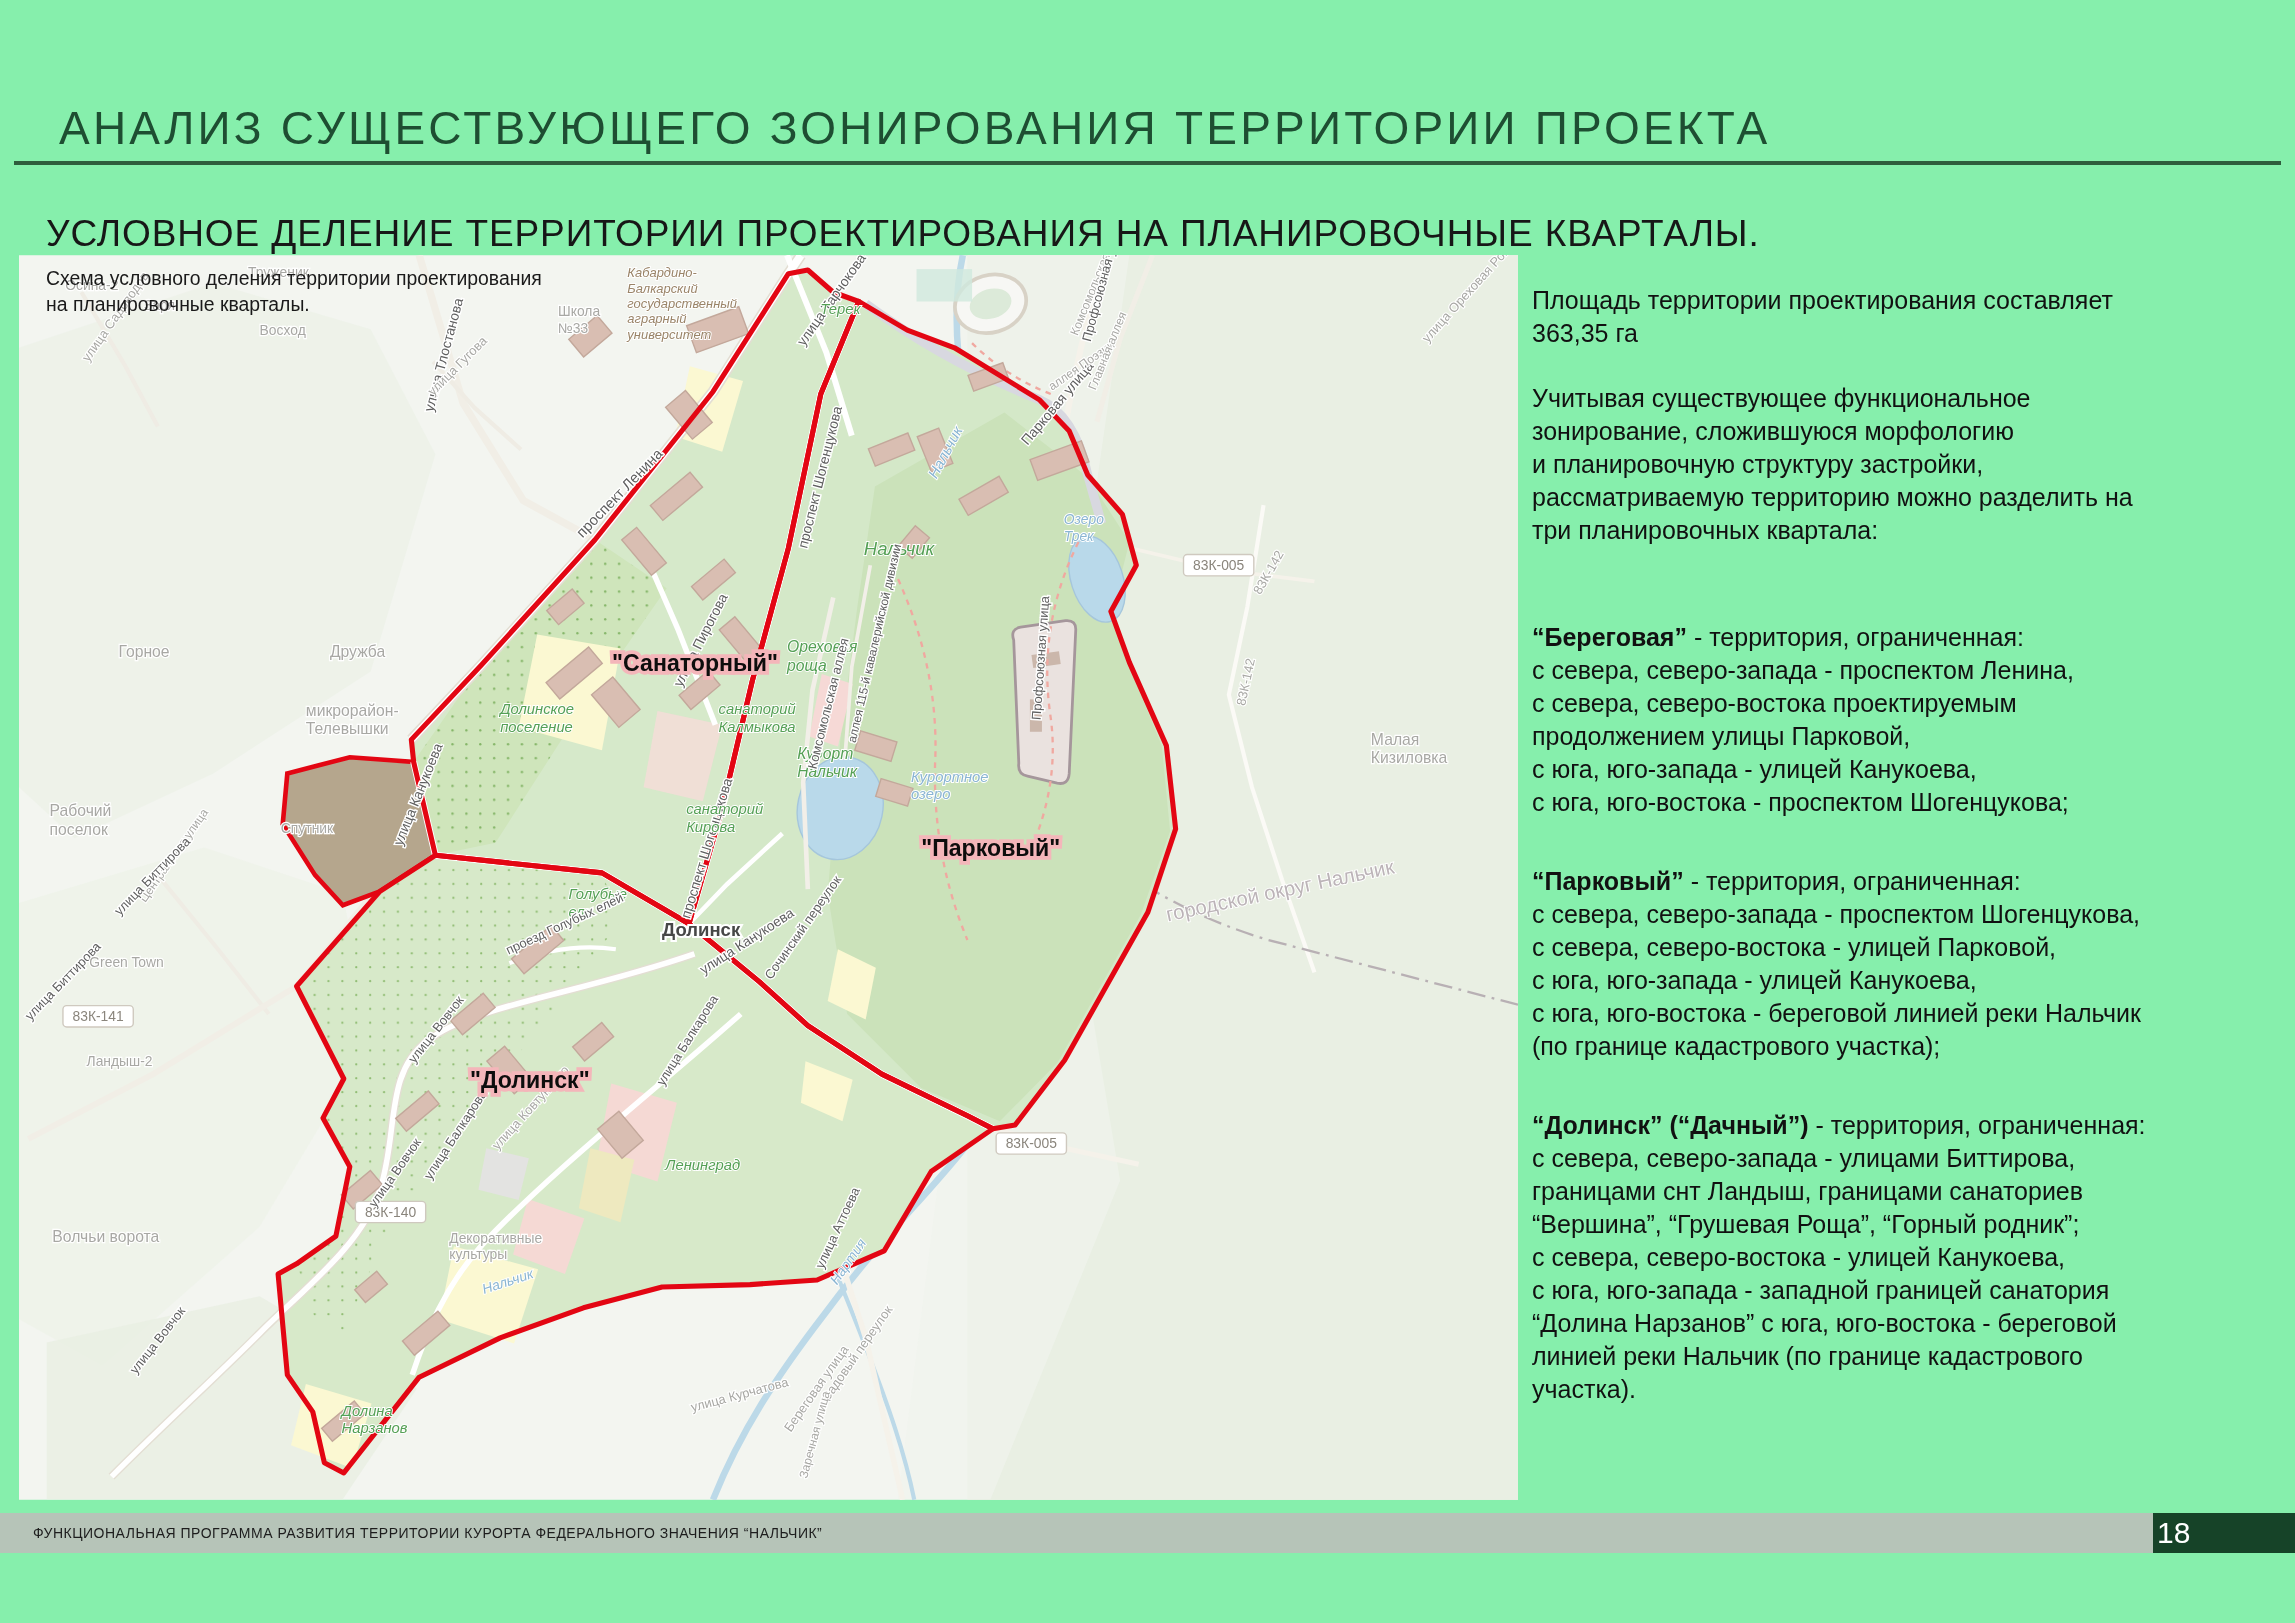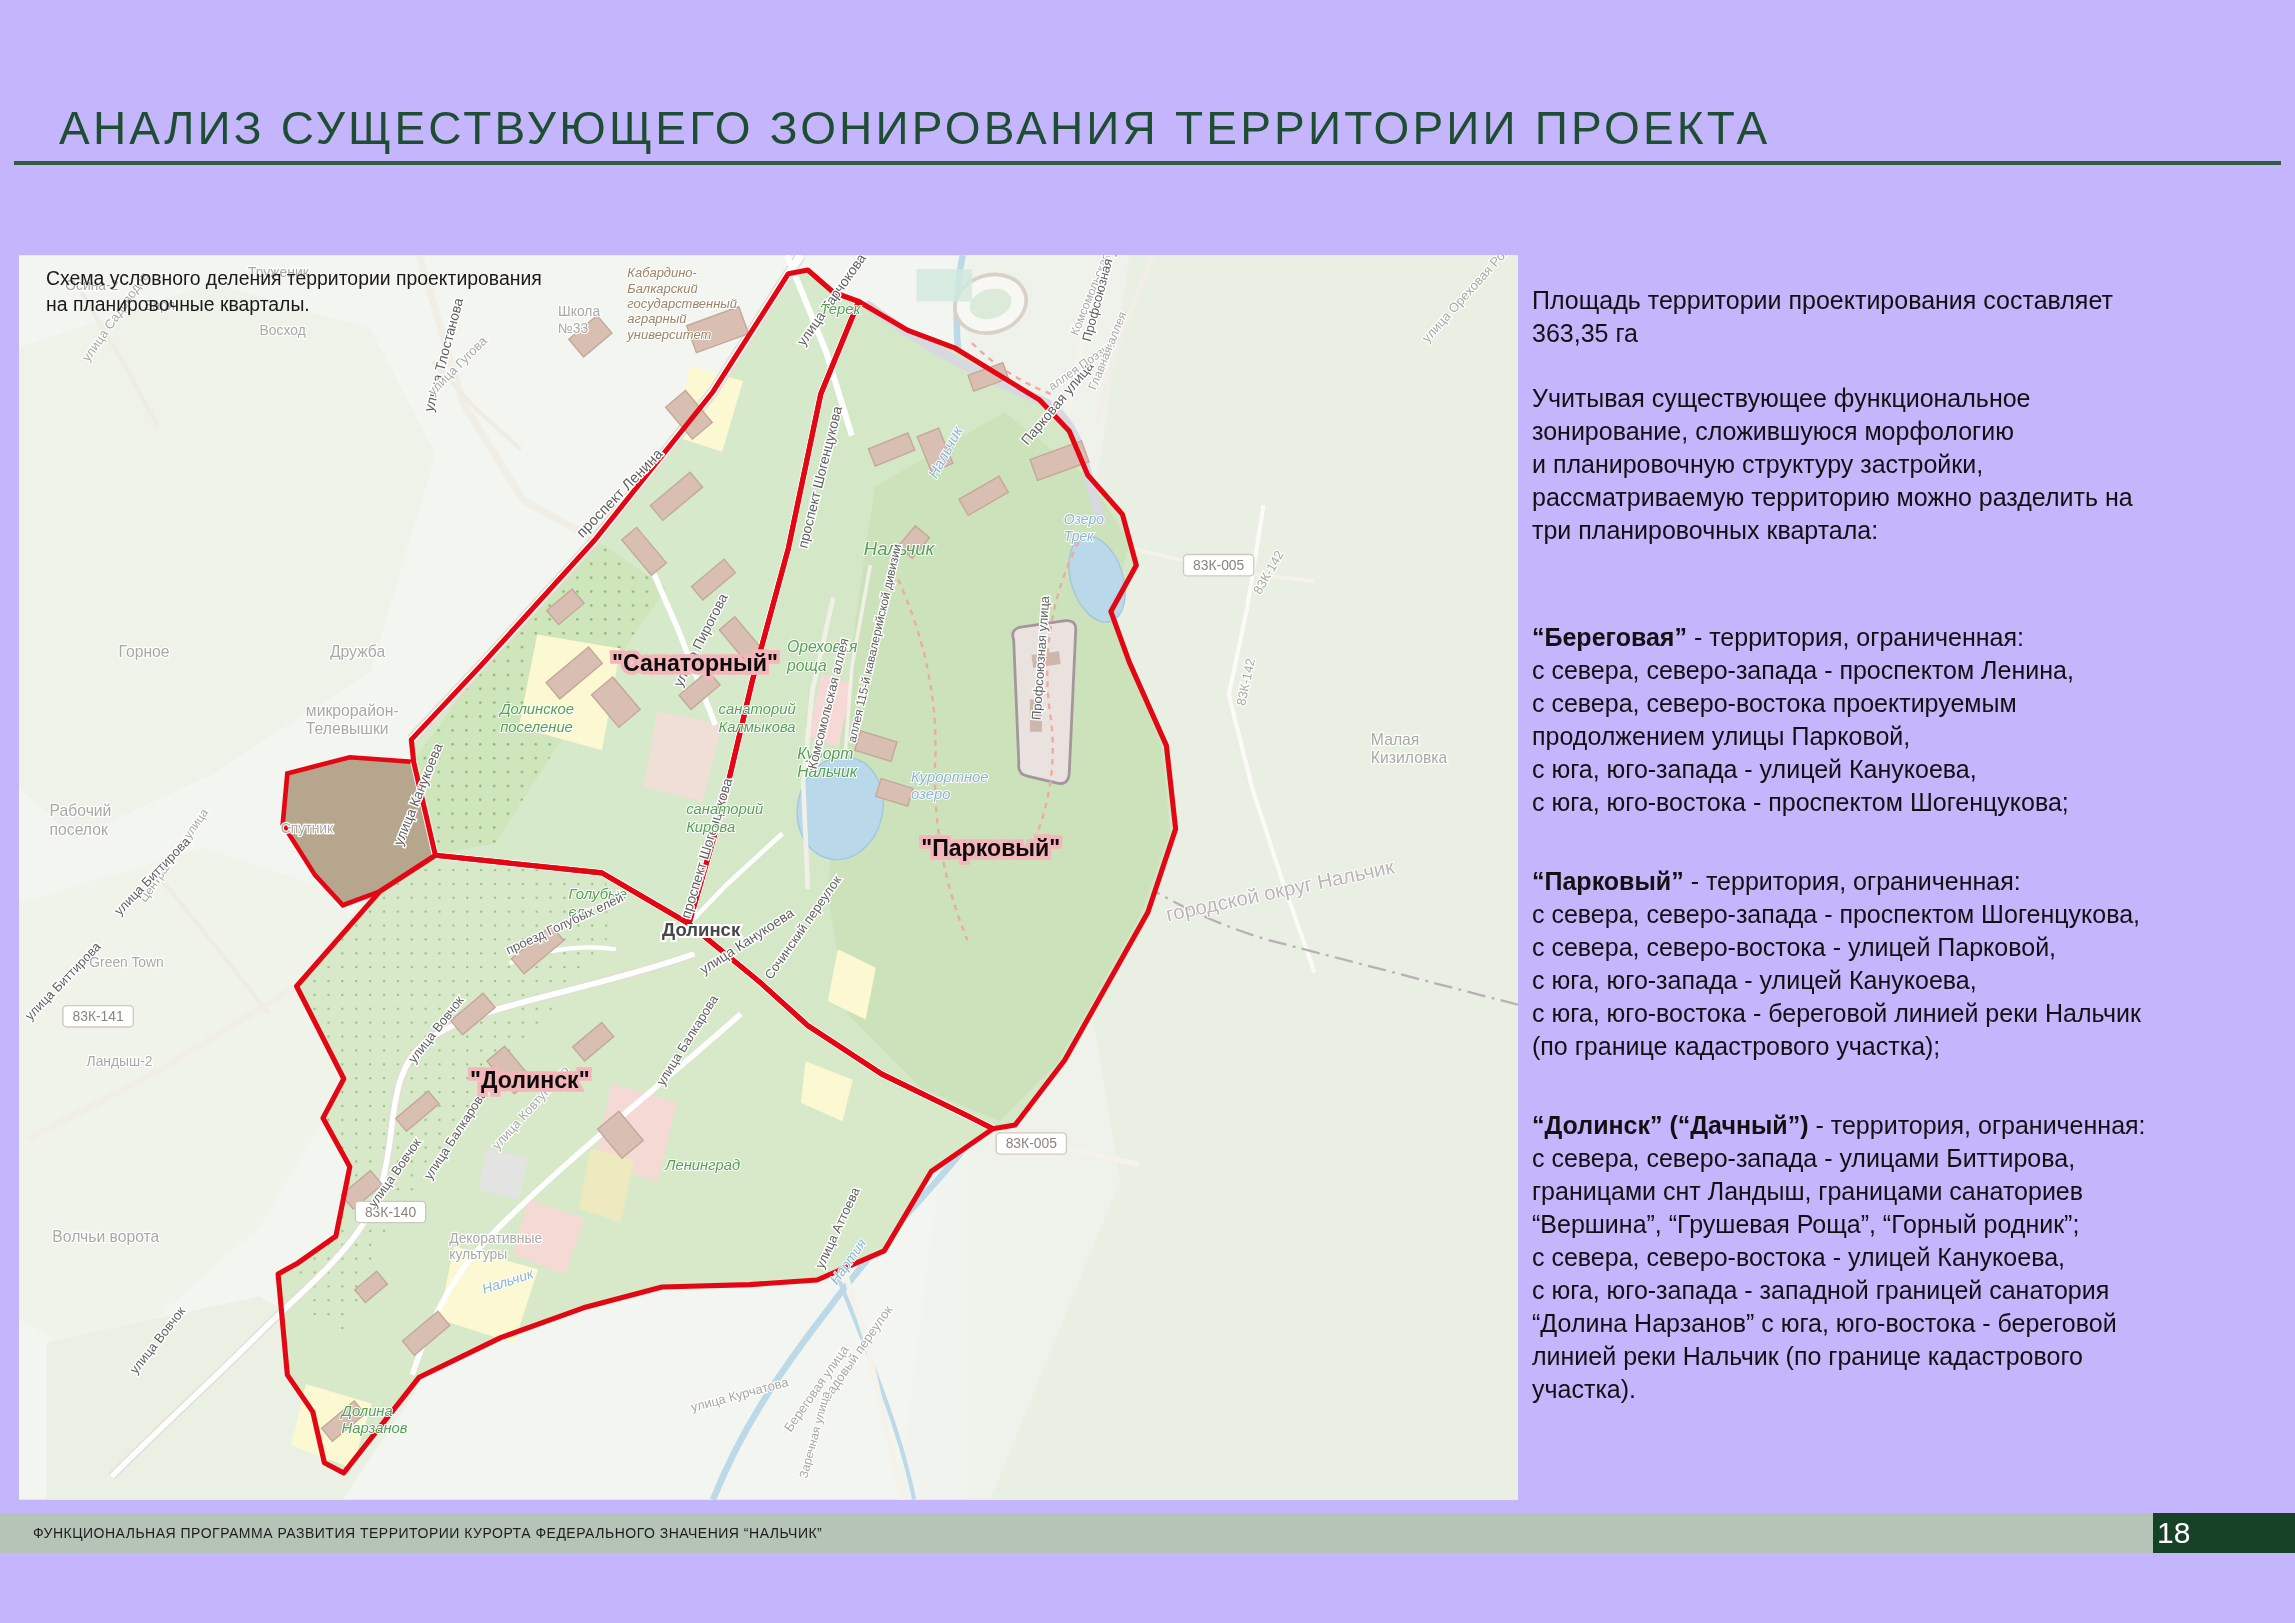--- a/index.html
+++ b/index.html
@@ -1,16 +1,16 @@
 <!DOCTYPE html>
 <html lang="ru" style="font-size:7.4px"><head>
 <meta charset="utf-8">
 <style>
   html,body{margin:0;padding:0;background:#ffffff;}
-  #page{position:relative;width:2295px;height:1623px;background:#c4b5fd;overflow:hidden;
+  #page{position:relative;width:2295px;height:1623px;background:#86efac;overflow:hidden;
         font-family:"Liberation Sans", "DejaVu Sans", sans-serif;}
 
   
   .title{position:absolute;left:59px;top:101px;font-size:46px;font-weight:400;
          letter-spacing:3.2px;color:#1e4e32;white-space:nowrap;}
   .title-rule{position:absolute;left:14px;top:161px;width:2267px;height:4.2px;background:#2f5d3d;}
   .subtitle{position:absolute;left:46px;top:213px;font-size:37px;font-weight:400;
             letter-spacing:0.9px;color:#171717;white-space:nowrap;}
 
   
@@ -46,20 +46,21 @@
             color:#ffffff;font-size:30px;display:flex;align-items:center;padding-left:4px;
             box-sizing:border-box;}
 </style>
 </head>
 <body>
 
 <div id="page">
 
   <div class="title">АНАЛИЗ СУЩЕСТВУЮЩЕГО ЗОНИРОВАНИЯ ТЕРРИТОРИИ ПРОЕКТА</div>
   <div class="title-rule"></div>
+  <div class="subtitle">УСЛОВНОЕ ДЕЛЕНИЕ ТЕРРИТОРИИ ПРОЕКТИРОВАНИЯ НА ПЛАНИРОВОЧНЫЕ КВАРТАЛЫ.</div>
 
   <div class="map-wrap">
     <svg id="map-svg" width="1499" height="1245" viewBox="0 0 3240 2690">
       <defs>
         <pattern id="dotsA" width="30" height="30" patternUnits="userSpaceOnUse">
           <rect width="30" height="30" fill="#cfe5bb"></rect>
           <circle cx="7" cy="7" r="2.6" fill="#84b567"></circle>
         </pattern>
         <pattern id="dotsB" width="30" height="30" patternUnits="userSpaceOnUse">
           <rect width="30" height="30" fill="#d7e9c9"></rect>

